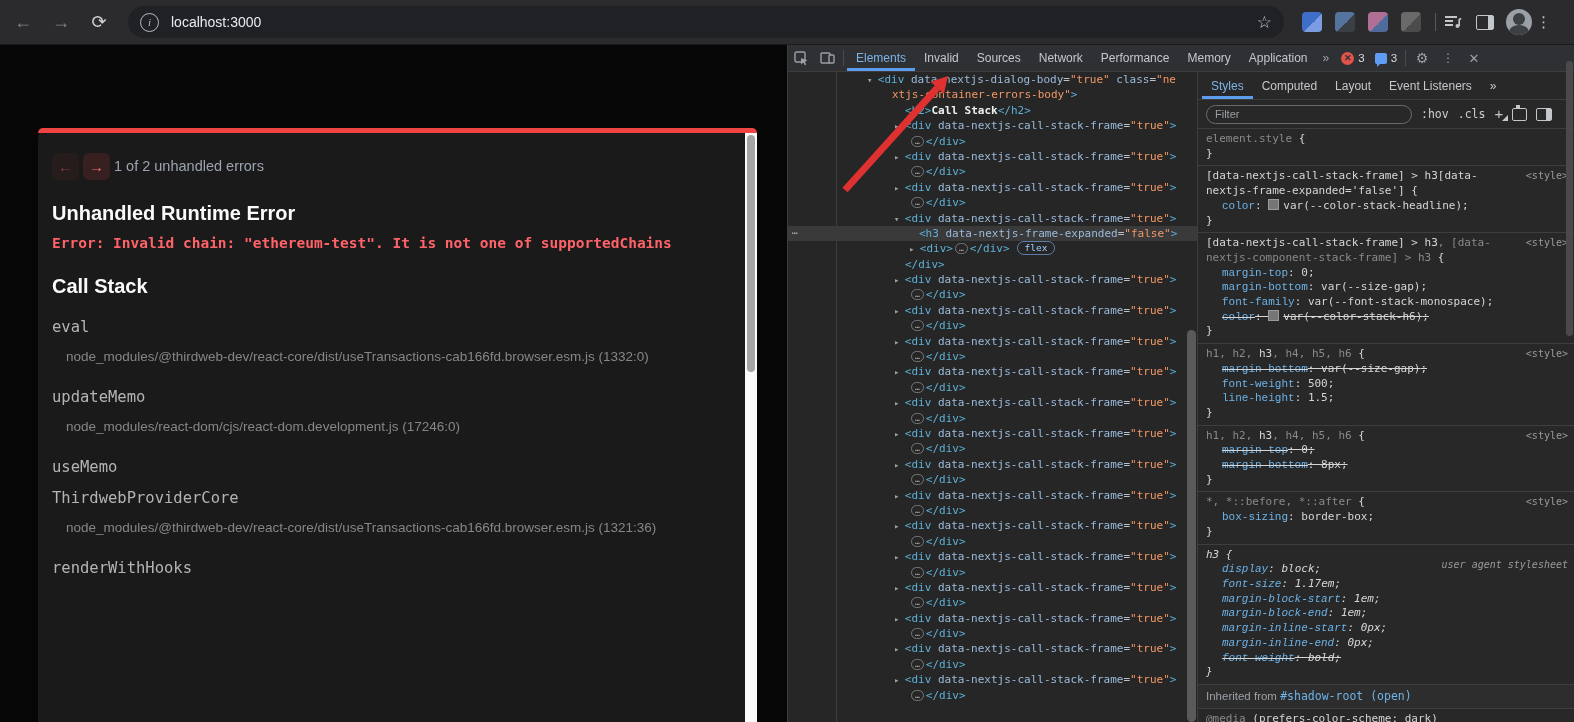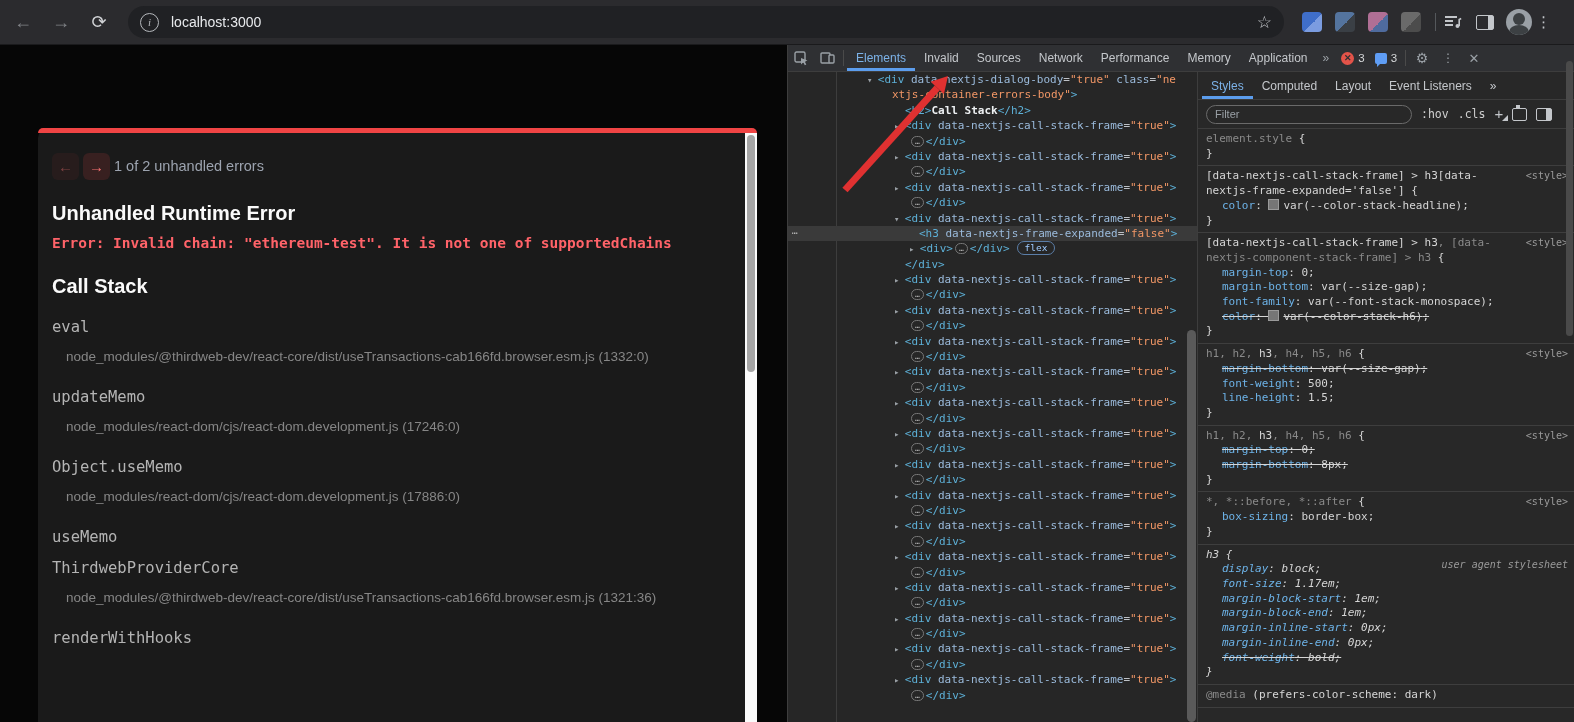--- a/index.html
+++ b/index.html
@@ -84,21 +84,21 @@
   .ic-stamp{width:13px;height:11px;border:1.5px solid #c4c7cb;border-radius:2px;position:relative;}
   .ic-stamp::after{content:"";position:absolute;left:3px;top:-4px;width:4px;height:3px;background:#c4c7cb;}
   .ic-panel{width:14px;height:11px;border:1.5px solid #c4c7cb;border-radius:2px;position:relative;}
   .ic-panel::after{content:"";position:absolute;right:0;top:0;bottom:0;width:5px;background:#c4c7cb;}
   .sp-rules{flex:1;overflow:hidden;position:relative;font-family:"DejaVu Sans Mono",monospace;font-size:11px;line-height:14.7px;color:#d6d6d6;}
   .sp-section{position:relative;border-bottom:1px solid #3e3e3e;padding:3px 6px 4px 8px;}
   .sp-line{white-space:pre-wrap;word-break:break-all;}
   .sp-dim{color:#8a8a8a;}
   .sp-lit{color:#d6d6d6;}
   .prop{padding-left:16px;white-space:pre-wrap;}
-  .p-name{color:#6db3e8;}
+  .p-name{color:#6db3e8;font-family:Liberation Mono, monospace;}
   .struck{text-decoration:line-through;}
   .sp-link{position:absolute;right:6px;color:#9a9a9a;font-size:10px;}
   .it{font-style:italic;}
   .swatch{display:inline-block;width:9px;height:9px;border:1px solid #9a9a9a;margin:0 4px -1px 0;}
   .sp-header{background:#2d2d2d;padding:4px 8px;border-bottom:1px solid #3e3e3e;font-family:"Liberation Sans",sans-serif;font-size:11.5px;color:#9aa0a6;}
   .sp-header .hl{font-family:"DejaVu Sans Mono",monospace;color:#6db3e8;}
   .sp-scroll{position:absolute;right:1px;top:16px;width:7px;height:275px;background:#4a4a4a;border-radius:4px;}
   
   .anno{position:absolute;inset:0;pointer-events:none;z-index:60;}
 </style>
@@ -153,24 +153,20 @@
         <div class="m-msg">Error: Invalid chain: "ethereum-test". It is not one of supportedChains</div>
         <div class="m-cs-head">Call Stack</div>
         <div id="call-stack">
             <div>
               <div class="frame-name">eval</div>
               <div class="frame-src">node_modules/@thirdweb-dev/react-core/dist/useTransactions-cab166fd.browser.esm.js (1332:0)</div>
             </div>
             <div>
               <div class="frame-name">updateMemo</div>
               <div class="frame-src">node_modules/react-dom/cjs/react-dom.development.js (17246:0)</div>
-            </div>
-            <div>
-              <div class="frame-name">Object.useMemo</div>
-              <div class="frame-src">node_modules/react-dom/cjs/react-dom.development.js (17886:0)</div>
             </div>
             <div>
               <div class="frame-name">useMemo</div>
             </div>
             <div>
               <div class="frame-name">ThirdwebProviderCore</div>
               <div class="frame-src">node_modules/@thirdweb-dev/react-core/dist/useTransactions-cab166fd.browser.esm.js (1321:36)</div>
             </div>
             <div>
               <div class="frame-name">renderWithHooks</div>
@@ -334,20 +330,21 @@
               <div class="sp-line"><span class="sp-lit">h3 {</span></div>
               <div class="prop"><span><span class="p-name">display</span><span>: </span><span>block</span><span>;</span></span></div>
               <div class="prop"><span><span class="p-name">font-size</span><span>: </span><span>1.17em</span><span>;</span></span></div>
               <div class="prop"><span><span class="p-name">margin-block-start</span><span>: </span><span>1em</span><span>;</span></span></div>
               <div class="prop"><span><span class="p-name">margin-block-end</span><span>: </span><span>1em</span><span>;</span></span></div>
               <div class="prop"><span><span class="p-name">margin-inline-start</span><span>: </span><span>0px</span><span>;</span></span></div>
               <div class="prop"><span><span class="p-name">margin-inline-end</span><span>: </span><span>0px</span><span>;</span></span></div>
               <div class="prop"><span class="struck"><span class="p-name">font-weight</span><span>: </span><span>bold</span><span>;</span></span></div>
               <div class="sp-line">}</div>
             </div>
+            <div class="sp-header"><span>Inherited from </span><span class="hl">#shadow-root (open)</span></div>
             <div class="sp-section">
               <div class="sp-line"><span class="sp-dim">@media </span><span class="sp-lit">(prefers-color-scheme: dark)</span></div>
             </div>
           </div>
         <div class="sp-scroll" style="position:absolute;"></div>
       </div>
     </div>
   </div>
 </div>
 

